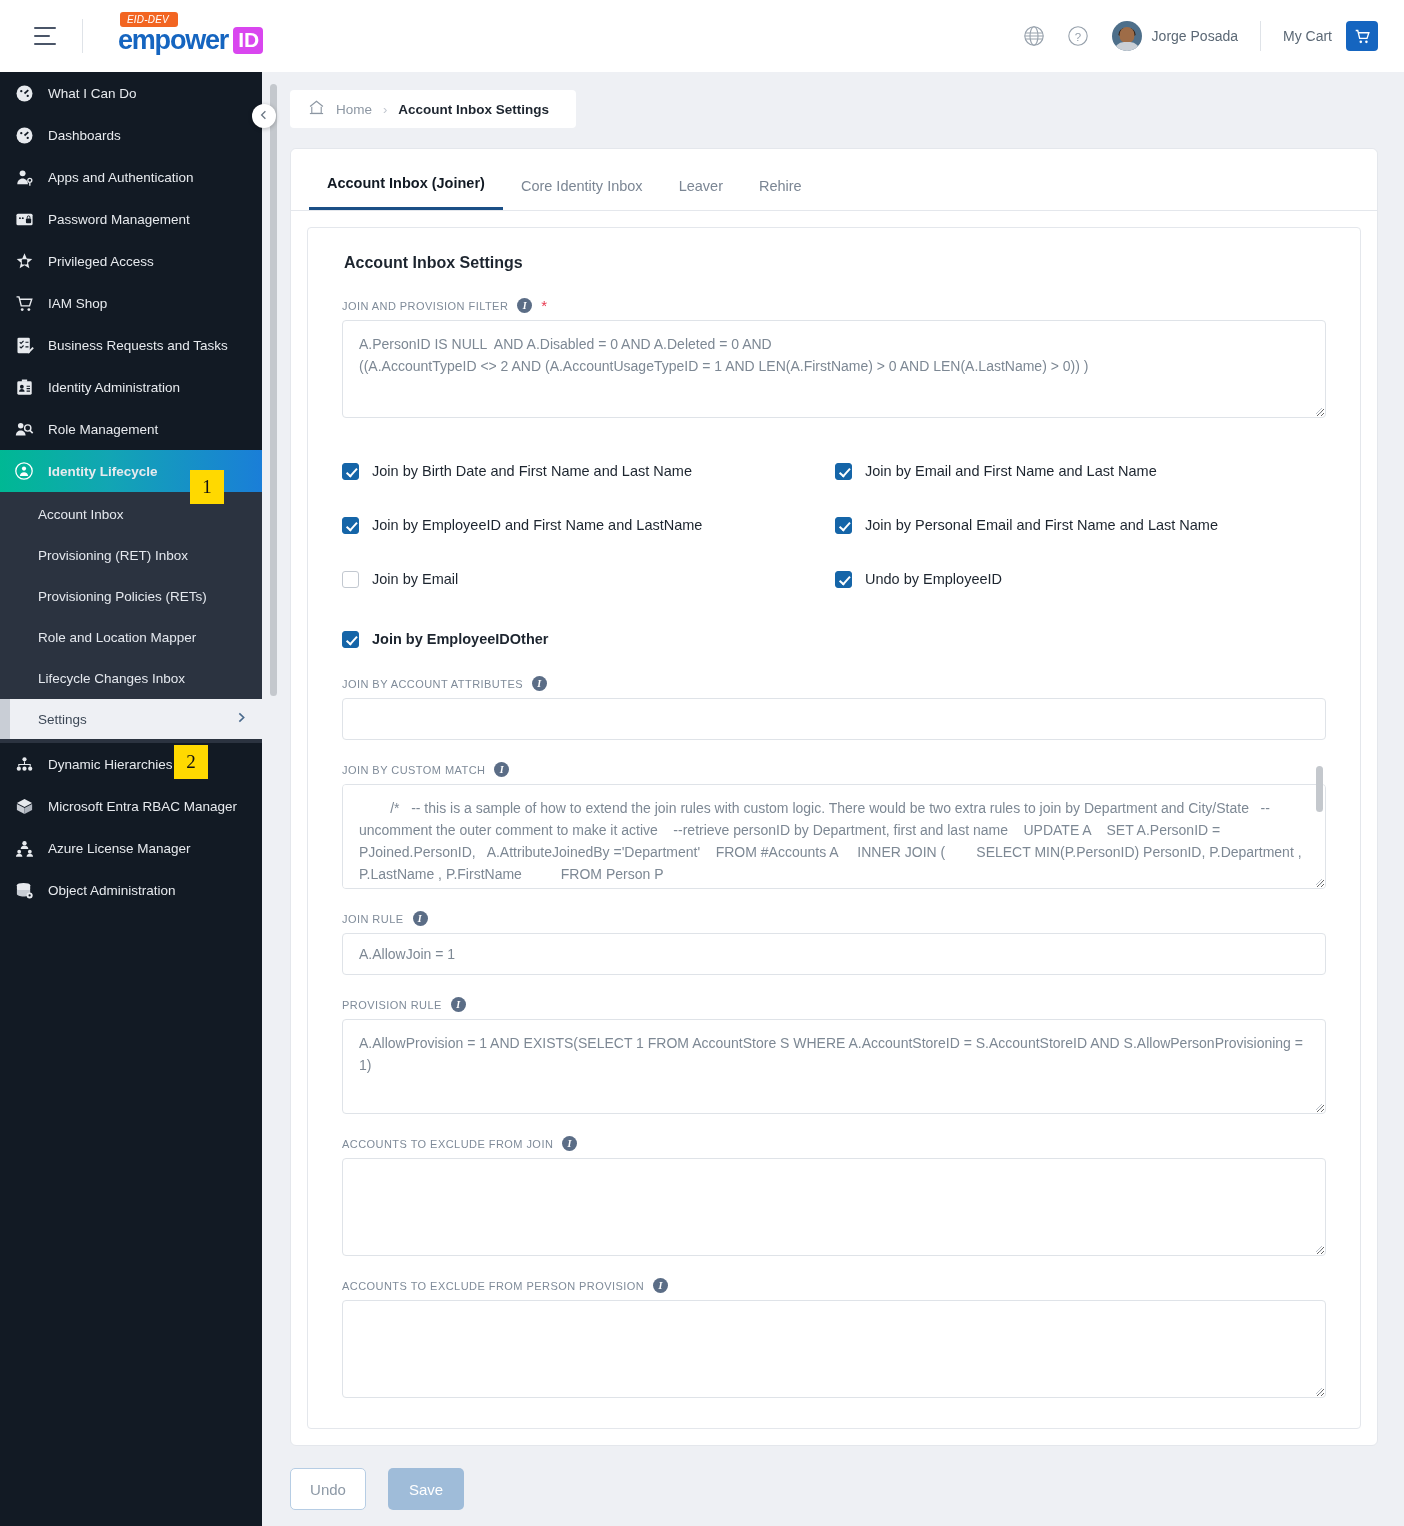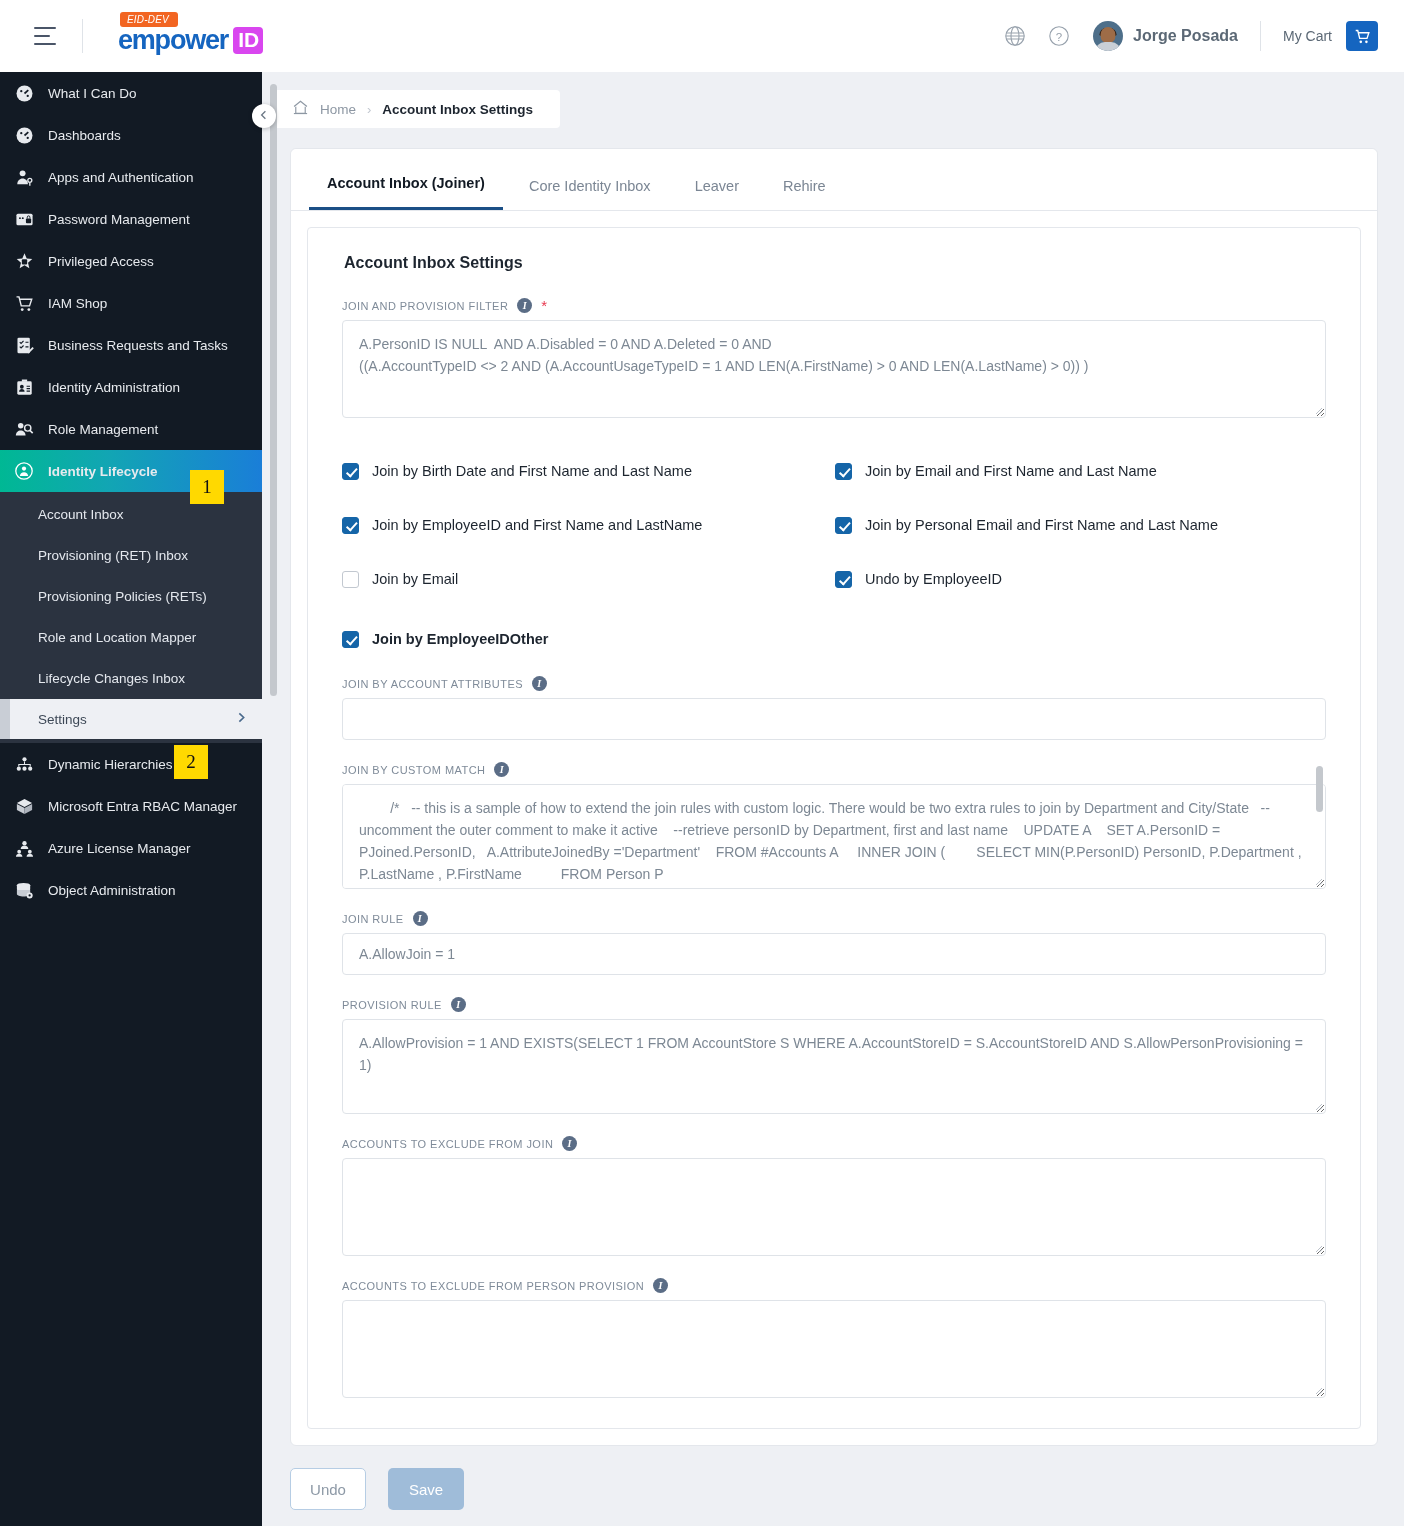--- a/index.html
+++ b/index.html
@@ -116,21 +116,21 @@
     transform: translateX(-50%);
     width: 17px; height: 8px; border-radius: 9px 9px 2px 2px;
     background: #2b1d14;
   }
   .avatar .body {
     position: absolute; left: 50%; bottom: -3px;
     transform: translateX(-50%);
     width: 26px; height: 12px; border-radius: 10px 10px 0 0;
     background: #c9cfd6;
   }
-  .user-name { font-size: 16px; color: #5b6875; margin-left: 10px; font-weight: bold; }
+  .user-name { font-size: 14px; color: #5b6875; margin-left: 10px; }
   .vdiv { width: 1px; height: 30px; background: #dfe3e8; margin: 0 22px 0 22px; }
   .cart-label { font-size: 14px; color: #5b6875; }
   .cart-btn {
     width: 32px; height: 30px; background: #1565c0; border-radius: 4px;
     margin-left: 14px; display: flex; align-items: center; justify-content: center;
     cursor: pointer;
   }
 
   
   .sidebar {
@@ -190,35 +190,35 @@
     background: #c4c8cd; z-index: 22;
   }
 
   
   .main {
     position: absolute; left: 262px; top: 72px;
     width: 1142px; height: 1454px;
     background: #eef0f4; overflow: hidden;
   }
   .breadcrumb {
-    margin: 18px 0 0 12px; height: 38px; width: 286px;
+    margin: 18px 0 0 28px; height: 38px; width: 286px;
     background: #fff; border-radius: 4px;
     display: flex; align-items: center; padding: 0 18px; gap: 11px;
   }
   .bc-home { font-size: 13.5px; color: #8d97a3; cursor: pointer; }
   .bc-sep { color: #c0c6cf; font-size: 13px; }
   .bc-cur { font-size: 13.5px; color: #1d252f; font-weight: bold; }
 
   .panel {
     margin: 20px 0 0 28px; width: 1088px;
     background: #fff; border: 1px solid #e4e7ec; border-radius: 6px;
     padding-bottom: 0;
   }
   .tabs {
-    display: flex; align-items: flex-end; gap: 8px;
+    display: flex; align-items: flex-end; gap: 0;
     padding: 0 0 0 18px; border-bottom: 1px solid #e4e7ec;
     background: #fff; border-radius: 6px 6px 0 0;
   }
   .tab {
     padding: 26px 18px 16px 18px; font-size: 14.5px;
     color: #7b8694; cursor: pointer; white-space: nowrap;
   }
   .tab.active { color: #121a24; font-weight: bold; border-bottom: 3px solid #1b4f86; }
 
   .inner-card {

